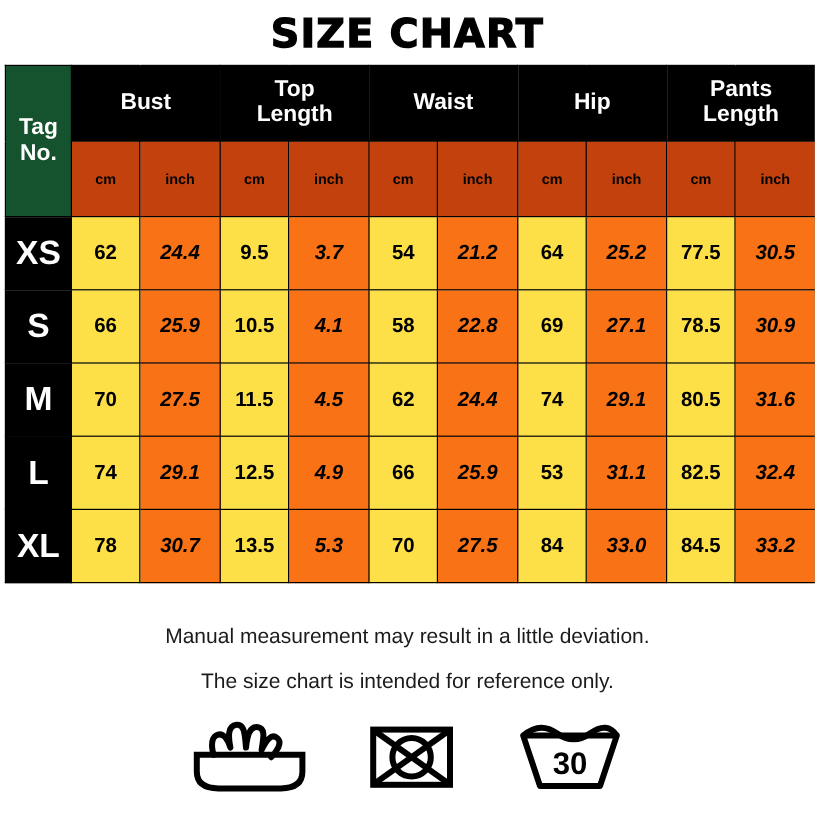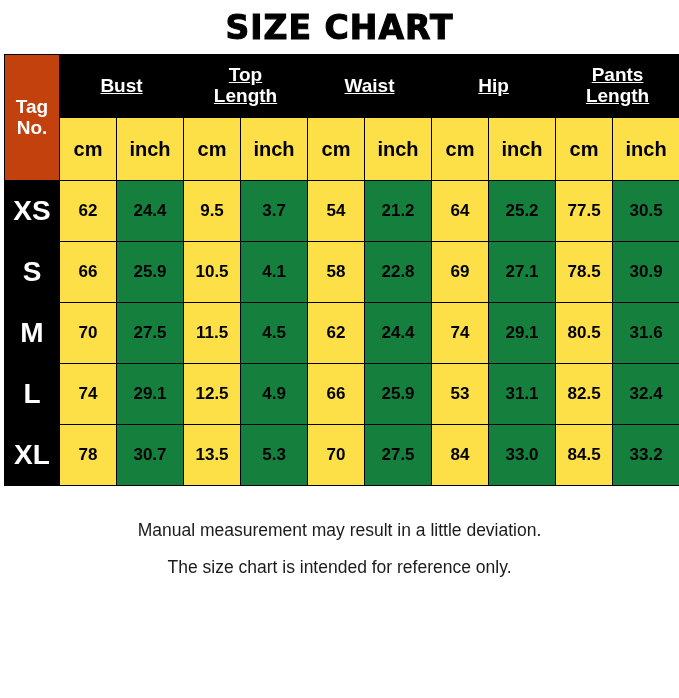--- a/index.html
+++ b/index.html
@@ -44,50 +44,50 @@
     font-weight: bold;
     padding: 0;
   }
   
   .hdr-black {
     background: #000000;
     color: #ffffff;
     font-size: 19px;
     height: 62px;
     line-height: 1.08;
-    text-decoration: underline;
   }
   .tagno-cell {
-    background: #c2410c;
+    background: #14532d;
     color: #ffffff;
     font-size: 19px;
     line-height: 1.1;
     height: 124px;
     width: 55px;
     margin-left: 24px;
   }
   .unit-row td {
-    background: #fde047;
-    font-size: 20px;
+    background: #c2410c;
+    font-size: 12px;
     height: 62px;
   }
   .size-cell {
     background: #000000;
     color: #ffffff;
     font-size: 28px;
     height: 60px;
     width: 55px;
   }
   .val {
     font-size: 17px;
     height: 60px;
     background: #fde047;
   }
   .val.shaded {
-    background: #15803d;
+    background: #f97316;
+    font-style: italic;
   }
   
   col.c-tag { width: 55px; }
   col.c-cm  { width: 57px; }
   col.c-in  { width: 67px; }
   .notes {
     text-align: center;
     margin-top: 26px;
   }
   .note-line {
@@ -237,14 +237,44 @@
         <td class="val shaded">33.2</td>
       </tr>
     </tbody>
   </table>
 
   <div class="notes">
     <div class="note-line">Manual measurement may result in a little deviation.</div>
     <div class="note-line">The size chart is intended for reference only.</div>
   </div>
 
+  <div class="care-icons">
+
+    <span>
+      <svg width="96" height="62" viewBox="0 0 96 62">
+        <path d="M4 30 L4 44 Q4 58 22 58 L74 58 Q92 58 92 44 L92 30 Z" fill="none" stroke="#000" stroke-width="5"></path>
+        <path d="M18 30 C18 30 14 18 20 14 C26 10 30 18 32 24
+                 C30 14 30 6 37 5 C44 4 44 14 45 24
+                 C46 14 48 6 55 7 C62 8 59 18 58 26
+                 C62 18 66 12 71 16 C76 20 70 28 66 32" fill="none" stroke="#000" stroke-width="5" stroke-linecap="round" stroke-linejoin="round"></path>
+      </svg>
+    </span>
+
+    <span>
+      <svg width="74" height="62" viewBox="0 0 74 62">
+        <rect x="5" y="9" width="64" height="46" fill="none" stroke="#000" stroke-width="5"></rect>
+        <circle cx="37" cy="32" r="16" fill="none" stroke="#000" stroke-width="5"></circle>
+        <line x1="6" y1="10" x2="68" y2="54" stroke="#000" stroke-width="5"></line>
+        <line x1="68" y1="10" x2="6" y2="54" stroke="#000" stroke-width="5"></line>
+      </svg>
+    </span>
+
+    <span>
+      <svg width="90" height="62" viewBox="0 0 90 62">
+        <path d="M6 14 L84 14 L70 56 L20 56 Z" fill="none" stroke="#000" stroke-width="5" stroke-linejoin="round"></path>
+        <path d="M6 14 Q20 2 34 12 Q48 22 62 12 Q76 2 84 14" fill="none" stroke="#000" stroke-width="5" stroke-linejoin="round"></path>
+        <text x="45" y="46" text-anchor="middle" font-family="'Liberation Sans', sans-serif" font-size="26" font-weight="bold" fill="#000">30</text>
+      </svg>
+    </span>
+
+  </div>
 
 </div>
 
 </body></html>

